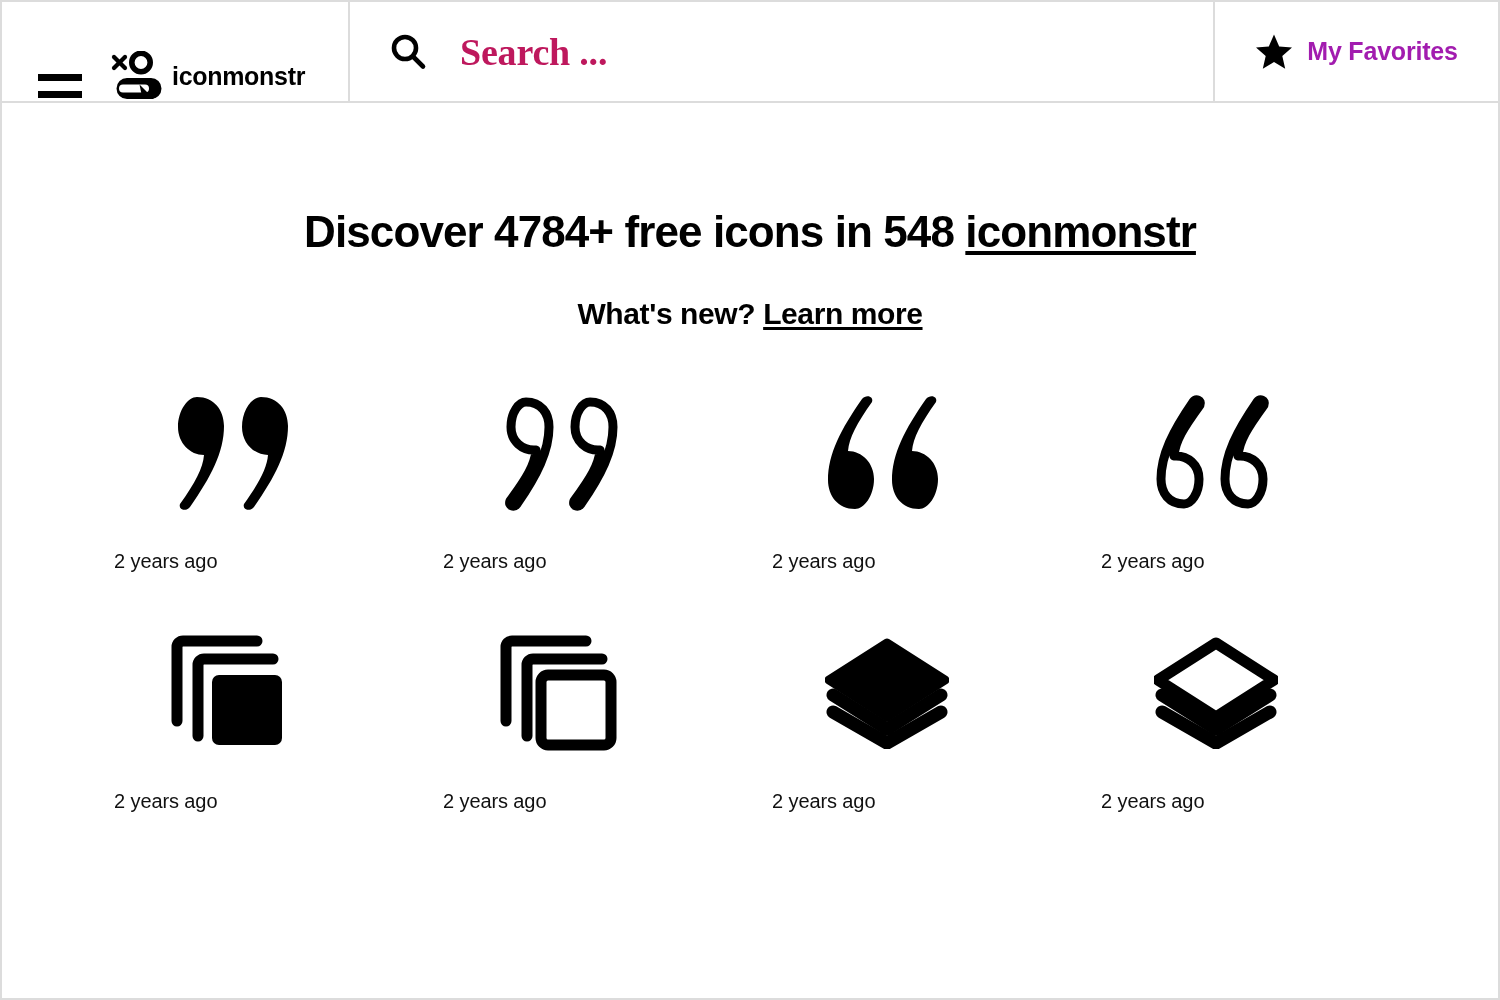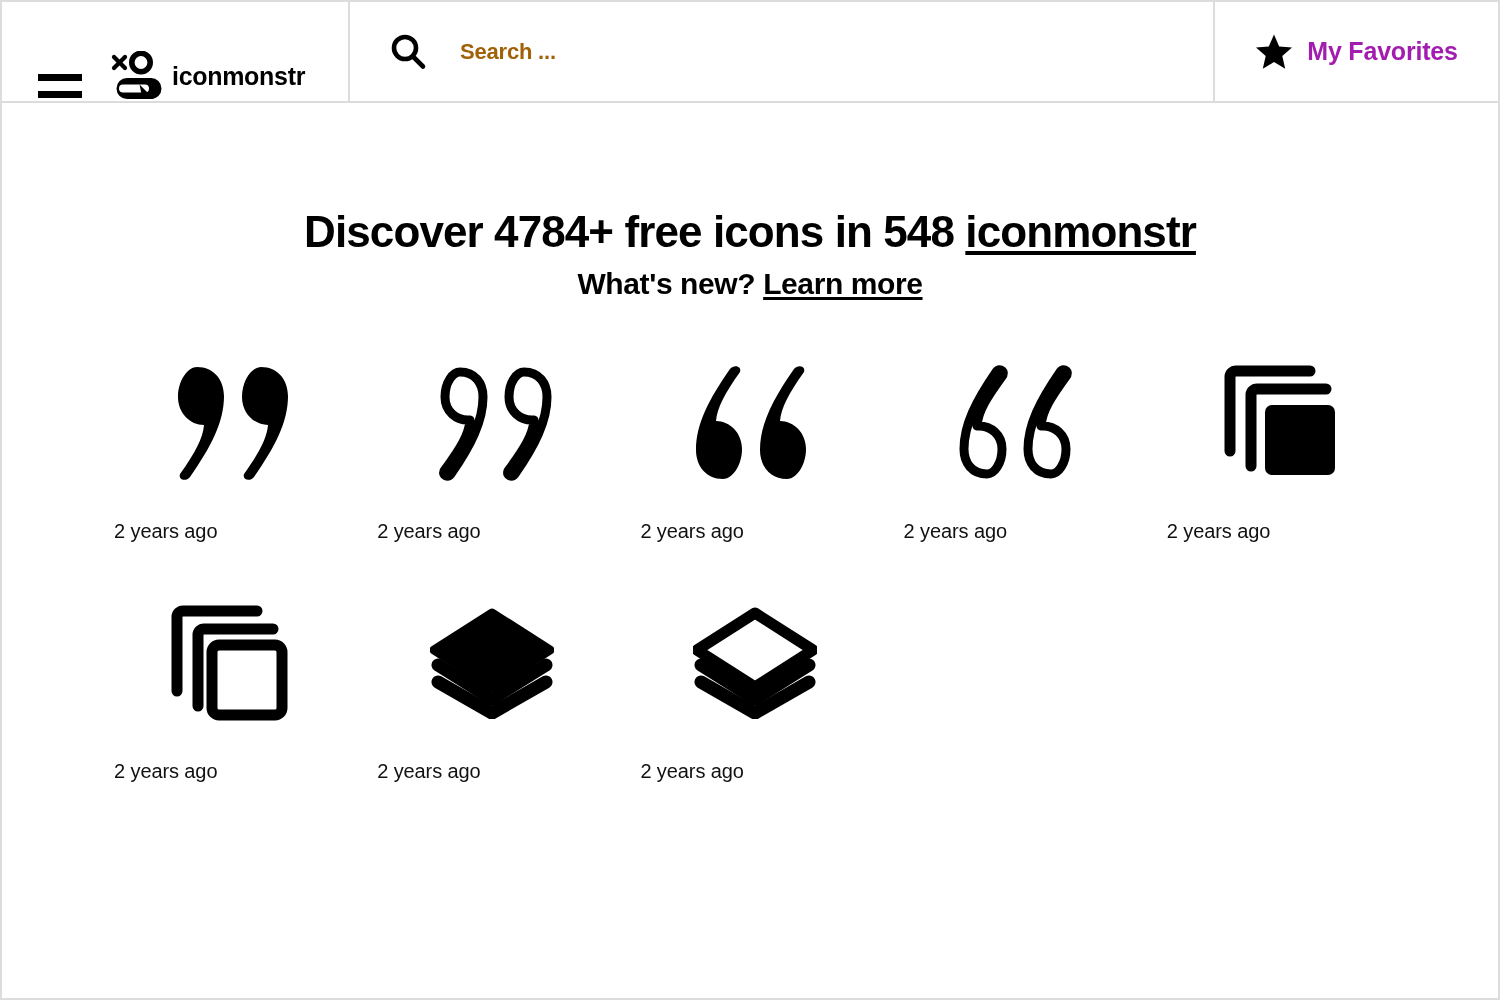--- a/index.html
+++ b/index.html
@@ -73,24 +73,25 @@
     flex: 1 1 auto;
     display: flex;
     align-items: center;
     padding-left: 38px;
     border-right: 2px solid #dcdcdc;
     gap: 32px;
     cursor: text;
   }
   .search-icon { width: 40px; height: 40px; flex: 0 0 40px; }
   .search-text {
-    font-size: 22px;
-    font-weight: bold;
-    color: #a16207;
+    font-size: 38px;
+    font-weight: bold;
+    color: #be185d;
     letter-spacing: -0.2px;
+    font-family: Liberation Serif, serif;
   }
 
   .header-fav {
     width: 283px;
     flex: 0 0 283px;
     display: flex;
     align-items: center;
     justify-content: center;
     gap: 14px;
     cursor: pointer;
@@ -109,34 +110,34 @@
   .hero-title {
     font-size: 44px;
     font-weight: bold;
     color: #000;
     letter-spacing: -0.9px;
     line-height: 1.1;
   }
   .hero-title .link { text-decoration: underline; text-underline-offset: 4px; cursor: pointer; }
 
   .hero-sub {
-    margin-top: 11px;
+    margin-top: 41px;
     font-size: 30px;
     font-weight: bold;
     color: #000;
     letter-spacing: -0.4px;
   }
   .hero-sub .link { text-decoration: underline; text-underline-offset: 3px; cursor: pointer; }
 
   
   .grid {
     margin-top: 52px;
     padding: 0 68px 0 112px;
     display: grid;
-    grid-template-columns: repeat(5, 1fr);
+    grid-template-columns: repeat(4, 1fr);
     row-gap: 50px;
   }
 
   .cell { display: flex; flex-direction: column; align-items: flex-start; cursor: pointer; }
 
   .icon-box {
     width: 230px;
     height: 140px;
     display: flex;
     align-items: center;

